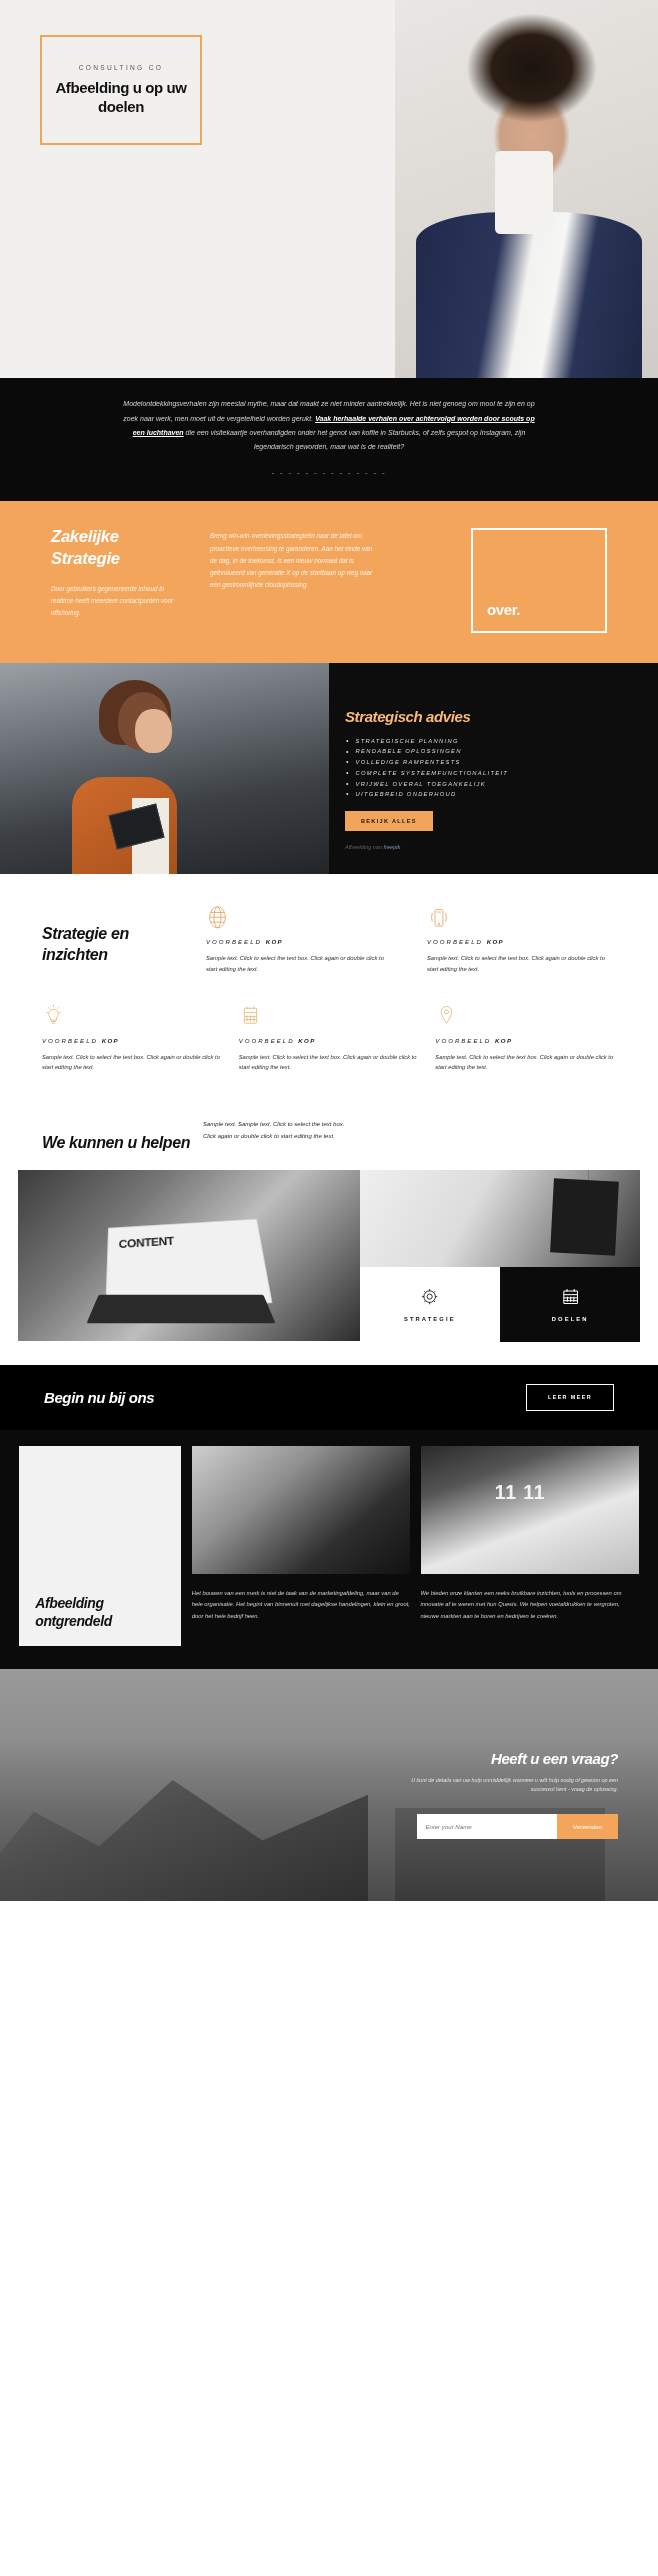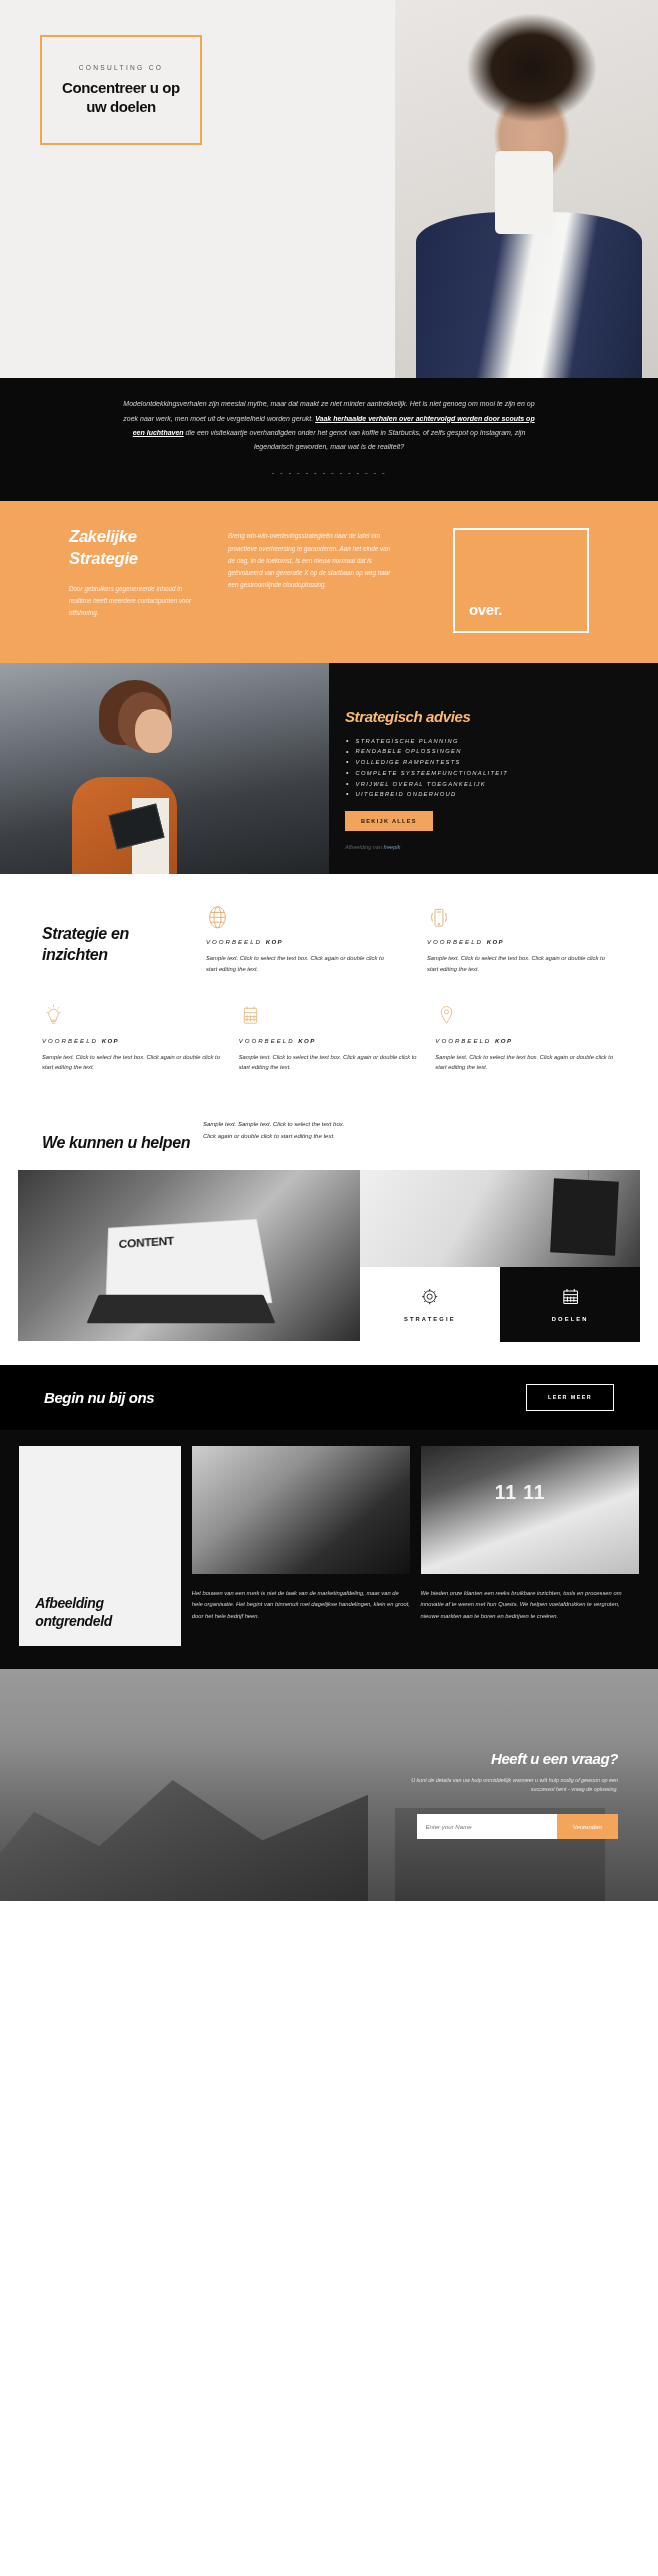--- a/index.html
+++ b/index.html
@@ -50,21 +50,21 @@
   .quote-inner { width:413px; margin:0 auto; text-align:center; }
   .quote-text {
     color:#d8d5d2; font-size:7px; line-height:2.05; font-style:italic;
     font-family:"Liberation Sans", sans-serif;
   }
   .quote-text b { color:#fff; font-weight:bold; text-decoration:underline; }
   .dashes { margin-top:14px; color:#e8883a; letter-spacing:1.8px; font-size:8px; line-height:1; }
 
   
   .orange-sec { background:#f4a55c; padding:24.6px 0 30px; }
-  .orange-grid { display:flex; padding:0 69px; gap:23px; align-items:flex-start; }
+  .orange-grid { display:flex; padding:0 51px; gap:23px; align-items:flex-start; }
   .os-col1 { width:136px; flex:none; }
   .os-title {
     color:#fff; font-size:16.7px; font-weight:bold; font-style:italic;
     line-height:1.33; letter-spacing:-0.3px;
   }
   .os-sub {
     color:#fdf0e2; font-size:6.3px; font-style:italic; line-height:1.95;
     margin-top:12.3px;
   }
   .os-col2 { width:167px; flex:none; padding-top:4.4px; }
@@ -268,21 +268,21 @@
 </style>
 </head>
 <body>
 
 <div class="page">
 
   <section class="hero">
     <div class="hero-photo"></div>
     <div class="hero-frame">
       <div class="hero-eyebrow">CONSULTING CO</div>
-      <div class="hero-title">Concentreer u op uw doelen</div>
+      <div class="hero-title">Afbeelding u op uw doelen</div>
     </div>
   </section>
 
   <section class="quote-sec">
     <div class="quote-inner">
       <p class="quote-text"><span>Modelontdekkingsverhalen zijn meestal mythe, maar dat maakt ze niet minder aantrekkelijk. Het is niet genoeg om mooi te zijn en op zoek naar werk, men moet uit de vergetelheid worden gerukt. </span><b>Vaak herhaalde verhalen over achtervolgd worden door scouts op een luchthaven</b><span> die een visitekaartje overhandigden onder het genot van koffie in Starbucks, of zelfs gespot op Instagram, zijn legendarisch geworden, maar wat is de realiteit?</span></p>
       <div class="dashes">- - - - - - - - - - - - - -</div>
     </div>
   </section>
 

